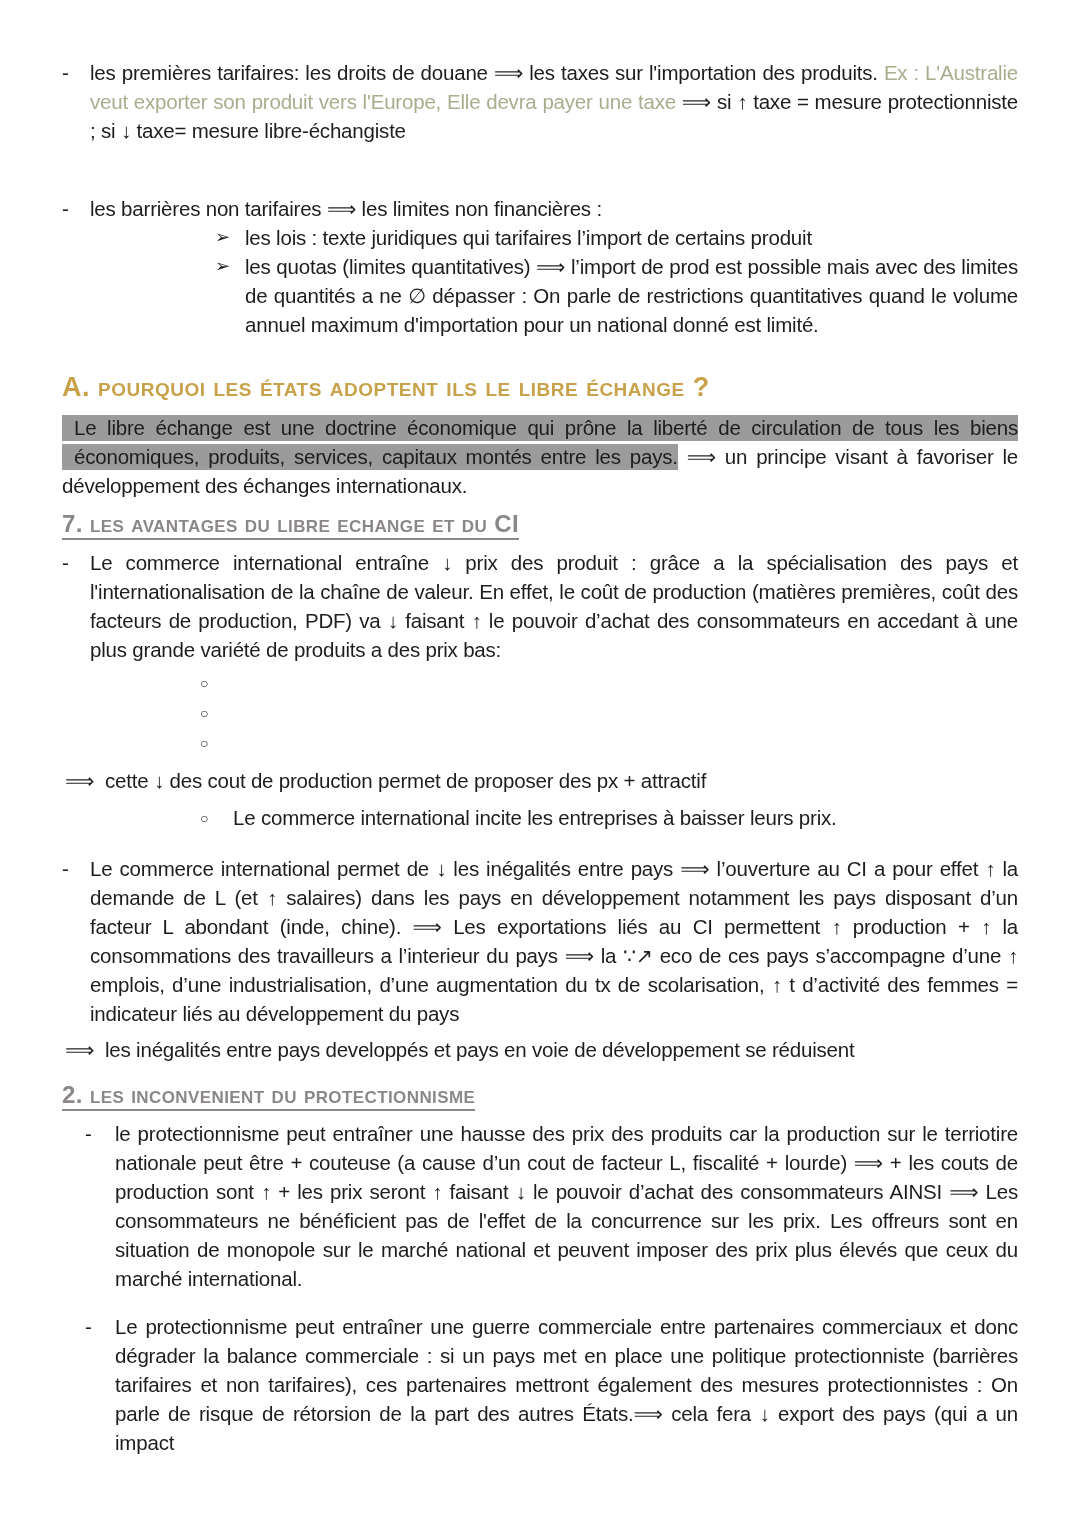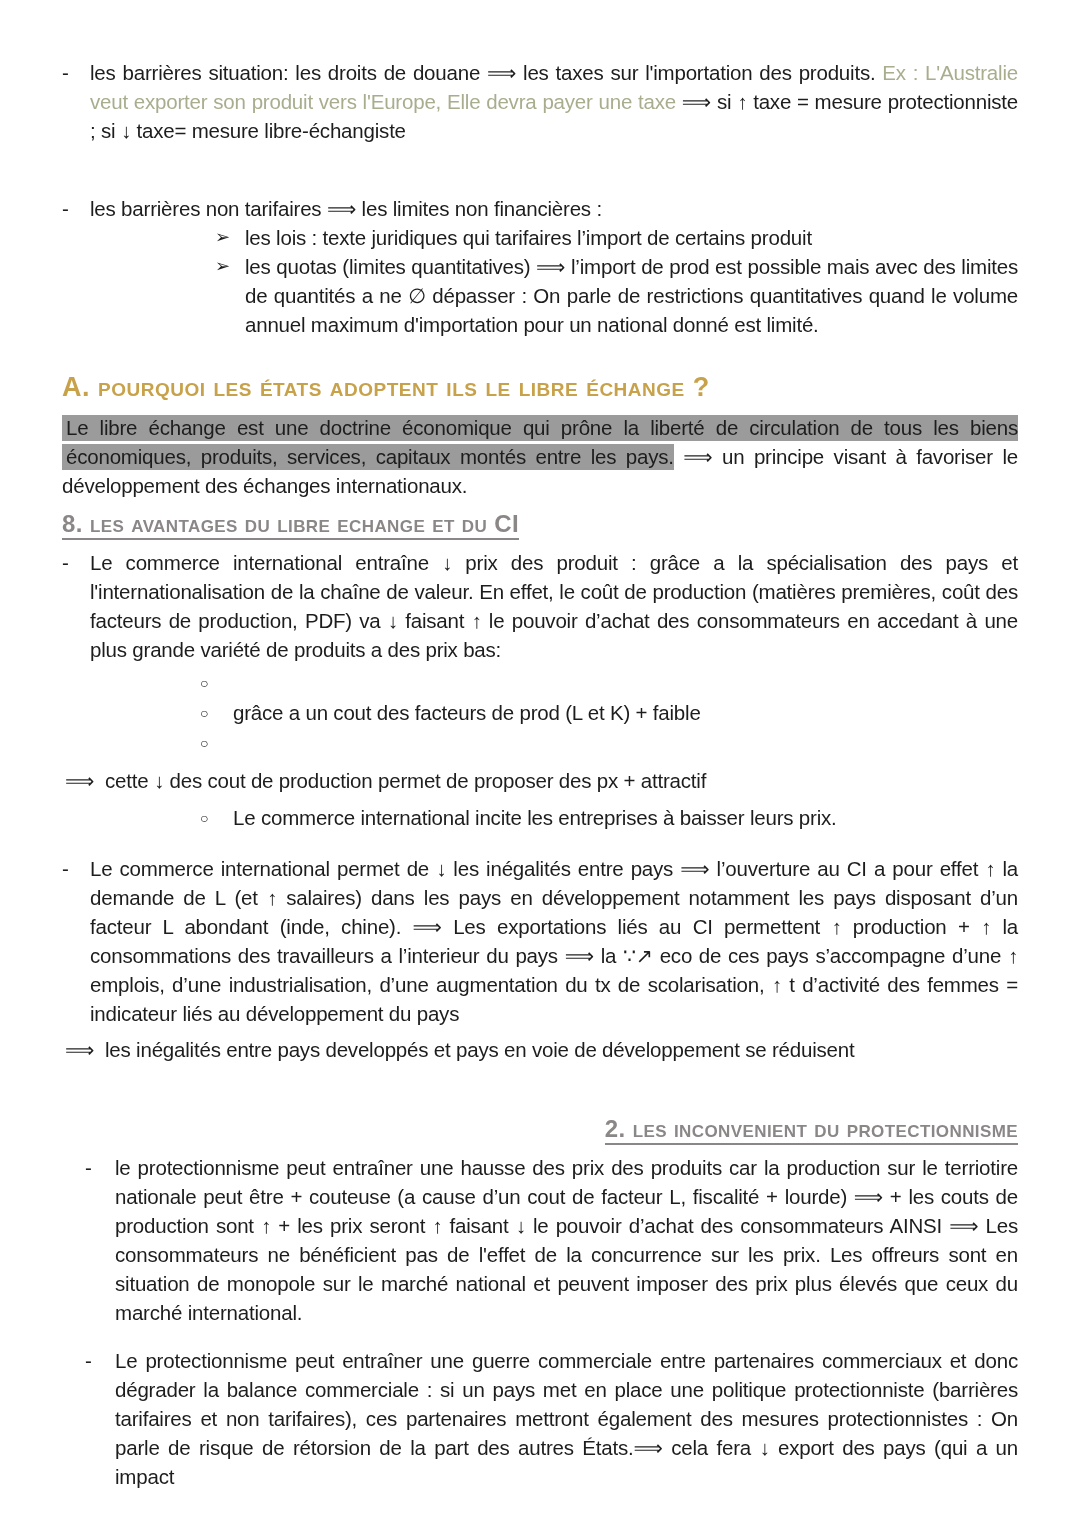--- a/index.html
+++ b/index.html
@@ -27,21 +27,21 @@
   .lvl2 { padding-left: 153px; }
   .lvl2 .marker { width: 30px; font-size: 18px; }
   .lvl2b { padding-left: 23px; }
   .lvl2b .marker { width: 30px; }
   .circ { padding-left: 138px; }
   .circ .marker { width: 33px; font-size: 14px; line-height: 29px; padding-top: 1px; }
   .arrowline { padding-left: 3px; }
   .arrowline .marker { width: 40px; }
 
   .olive { color: #a9ad8e; }
-  .hl { background: #9b9b9b; padding: 1px 0 2px 4px; box-decoration-break: clone; -webkit-box-decoration-break: clone; }
+  .hl { background: #9b9b9b; padding: 1px 0 2px 12px; box-decoration-break: clone; -webkit-box-decoration-break: clone; }
 
   .h-main {
     margin: 0 0 11px 0;
     font-size: 27px;
     font-variant: small-caps;
     font-weight: 600;
     letter-spacing: 0.5px;
     color: #c8a24a;
     line-height: 30px;
   }
@@ -58,31 +58,31 @@
   .h-sub .hspan { border-bottom: 2px solid #8b8787; padding-bottom: 1px; }
 
   .gap-b1 { margin-bottom: 49px; }
   .gap-b2 { margin-bottom: 33px; }
   .def-para { margin-bottom: 9px; }
   .s1-para { margin-bottom: 4px; }
   .arrow1 { margin-top: 8px; }
   .circ4 { margin-top: 8px; }
   .s1-b2 { margin-top: 21px; }
   .arrow2 { margin-top: 7px; }
-  .h-sub2 { margin-top: 50px; text-align: right; }
+  .h-sub2 { margin-top: 16px; }
   .s2-b1 { margin-bottom: 19px; }
 </style>
 </head>
 <body>
 
 <div class="page body-text">
 
   <div class="row lvl1 gap-b1">
     <span class="marker">-</span>
-    <div class="btxt jt"><span>les barrières situation: les droits de douane ⟹ les taxes sur l'importation des produits. </span><span class="olive">Ex : L'Australie veut exporter son produit vers l'Europe, Elle devra payer une taxe </span><span>⟹ si ↑ taxe = mesure protectionniste ; si ↓ taxe= mesure libre-échangiste</span></div>
+    <div class="btxt jt"><span>les premières tarifaires: les droits de douane ⟹ les taxes sur l'importation des produits. </span><span class="olive">Ex : L'Australie veut exporter son produit vers l'Europe, Elle devra payer une taxe </span><span>⟹ si ↑ taxe = mesure protectionniste ; si ↓ taxe= mesure libre-échangiste</span></div>
   </div>
 
   <div class="gap-b2">
     <div class="row lvl1">
       <span class="marker">-</span>
       <div class="btxt">les barrières non tarifaires ⟹ les limites non financières :</div>
     </div>
     <div class="row lvl2">
       <span class="marker">➢</span>
       <div class="btxt">les lois : texte juridiques qui tarifaires l’import de certains produit</div>
@@ -90,33 +90,32 @@
     <div class="row lvl2">
       <span class="marker">➢</span>
       <div class="btxt jt">les quotas (limites quantitatives) ⟹ l’import de prod est possible mais avec des limites de quantités a ne ∅ dépasser : On parle de restrictions quantitatives quand le volume annuel maximum d'importation pour un national donné est limité.</div>
     </div>
   </div>
 
   <h2 class="h-main"><span class="hspan">A.  pourquoi les états adoptent ils le libre échange ?</span></h2>
 
   <p class="jt def-para" style="margin-top:0;"><span class="hl">Le libre échange est une doctrine économique qui prône la liberté de circulation de tous les biens économiques, produits, services, capitaux montés entre les pays.</span><span> ⟹ un principe visant à favoriser le développement des échanges internationaux.</span></p>
 
-  <h3 class="h-sub"><span class="hspan">8. les avantages du libre echange et du CI</span></h3>
+  <h3 class="h-sub"><span class="hspan">7. les avantages du libre echange et du CI</span></h3>
 
   <div class="row lvl1 s1-para">
     <span class="marker">-</span>
     <div class="btxt jt">Le commerce international entraîne ↓ prix des produit : grâce a la spécialisation  des pays et l'internationalisation de la chaîne de valeur. En effet, le coût de production (matières premières, coût des facteurs de production, PDF) va ↓ faisant ↑ le pouvoir d’achat des consommateurs en accedant à une plus grande variété de produits a des prix bas:</div>
   </div>
 
   <div class="row circ">
     <span class="marker">○</span>
   </div>
   <div class="row circ">
     <span class="marker">○</span>
-    <div class="btxt">grâce a un cout des facteurs de prod (L et K) + faible</div>
   </div>
   <div class="row circ">
     <span class="marker">○</span>
   </div>
 
   <div class="row arrowline arrow1">
     <span class="marker">⟹</span>
     <div class="btxt">cette ↓ des cout de production permet de proposer des px + attractif</div>
   </div>
 

